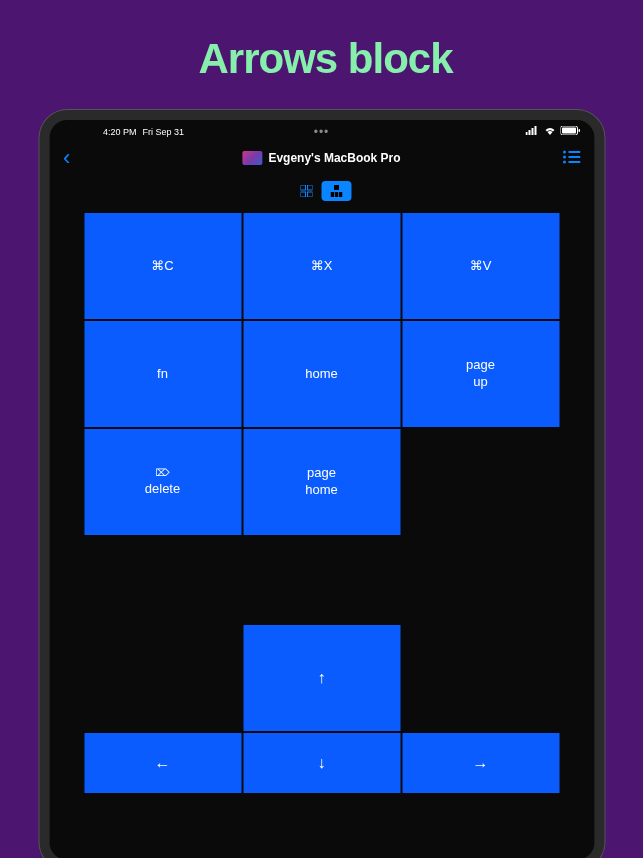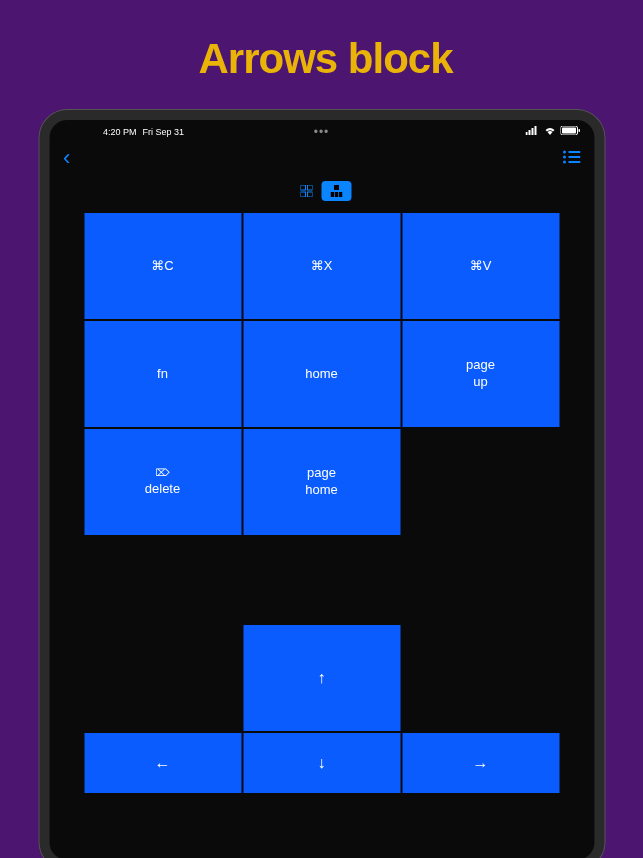--- a/index.html
+++ b/index.html
@@ -9,21 +9,21 @@
     }
     body {
       width: 643px;
       height: 858px;
       background: #4b1570;
       font-family: -apple-system, BlinkMacSystemFont, 'Segoe UI', Helvetica, Arial, sans-serif;
       overflow: hidden;
       position: relative;
     }
     .page-title {
-      color: #eab308;
+      color: #86efac;
       font-size: 42px;
       font-weight: 800;
       text-align: center;
       padding-top: 35px;
       letter-spacing: -1px;
       margin-left: 8px;
     }
     .device-frame {
       position: absolute;
       top: 110px;
@@ -218,20 +218,24 @@
               <rect x="0" y="0" width="17" height="9" rx="2" fill="none" stroke="#fff" stroke-width="1"></rect>
               <rect x="1.5" y="1.5" width="14" height="6" rx="1" fill="#fff"></rect>
               <rect x="18" y="3" width="1.5" height="3" rx="0.7" fill="#fff"></rect>
             </svg>
         </span>
       </div>
     </div>
 
     <div class="nav-bar">
       <span class="back-chevron">‹</span>
+      <div class="nav-title-wrap">
+        <span class="laptop-icon"></span>
+        <span class="nav-title">Evgeny's MacBook Pro</span>
+      </div>
       <span class="menu-icon">
         <svg width="18" height="14" viewBox="0 0 18 14">
             <circle cx="2" cy="2" r="1.5" fill="#0a84ff"></circle>
             <rect x="6" y="1" width="12" height="2" fill="#0a84ff"></rect>
             <circle cx="2" cy="7" r="1.5" fill="#0a84ff"></circle>
             <rect x="6" y="6" width="12" height="2" fill="#0a84ff"></rect>
             <circle cx="2" cy="12" r="1.5" fill="#0a84ff"></circle>
             <rect x="6" y="11" width="12" height="2" fill="#0a84ff"></rect>
           </svg>
       </span>

